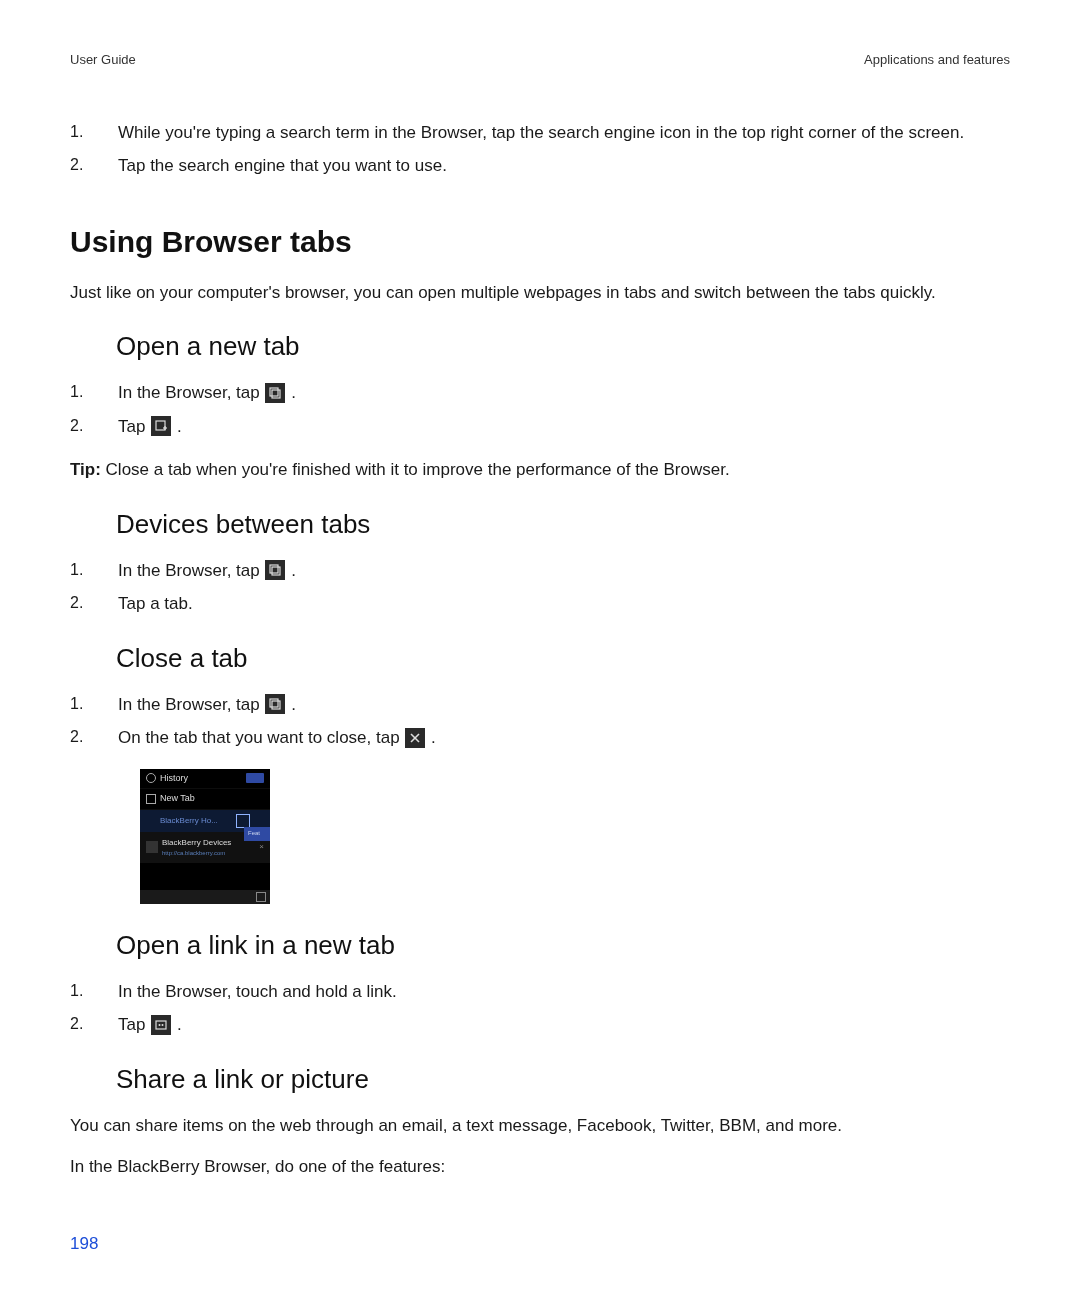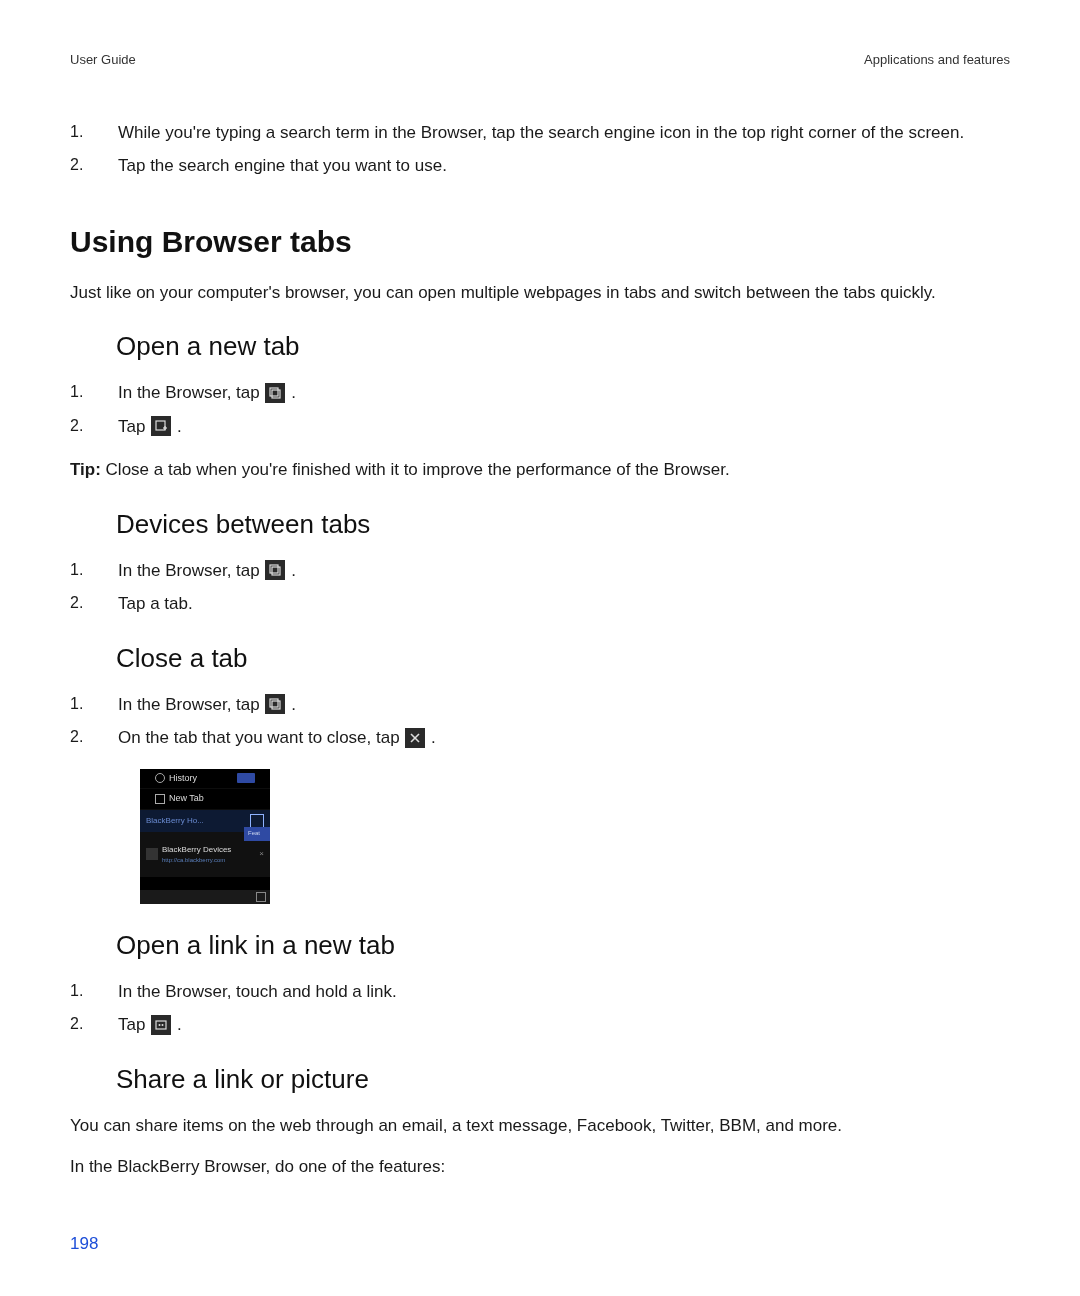--- a/index.html
+++ b/index.html
@@ -75,52 +75,52 @@
     .screenshot {
       width: 130px;
       height: 135px;
       background: #000;
       margin: 10px 0 20px 70px;
       position: relative;
       overflow: hidden;
     }
     .screenshot .topbar {
       display:flex; align-items:center;
-      padding: 3px 15px;
+      padding: 3px 6px;
       font-size: 9px;
       color: #ddd;
       border-bottom: 1px solid rgba(255,255,255,0.05);
     }
     .screenshot .pill {
       background:#2f4aa3;
       width:18px; height:10px;
       margin-left:auto;
       border-radius:1px;
     }
     .screenshot .smallicon {
       width:10px; height:10px;
       border:1px solid #aaa;
       margin-right:4px;
       box-sizing:border-box;
     }
     .screenshot .taprow {
       display:flex; align-items:center;
-      padding:4px 6px;
+      padding:4px 20px;
       font-size:8px;
       color:#ccc;
     }
     .screenshot .tapbox {
       width:14px; height:14px;
       border:1px solid #8fb3ff;
       margin-left:auto;
       box-sizing:border-box;
     }
     .screenshot .devrow {
       display:flex; align-items:center;
-      padding:12px 6px;
+      padding:5px 6px;
       font-size:8px;
       background:#111;
     }
     .screenshot .devthumb {
       width:12px; height:12px;
       background:#333;
       margin-right:4px;
     }
     .screenshot .devtext { color:#ddd; }
     .screenshot .devurl { color:#5a7fbb; font-size:6px; display:block; }

